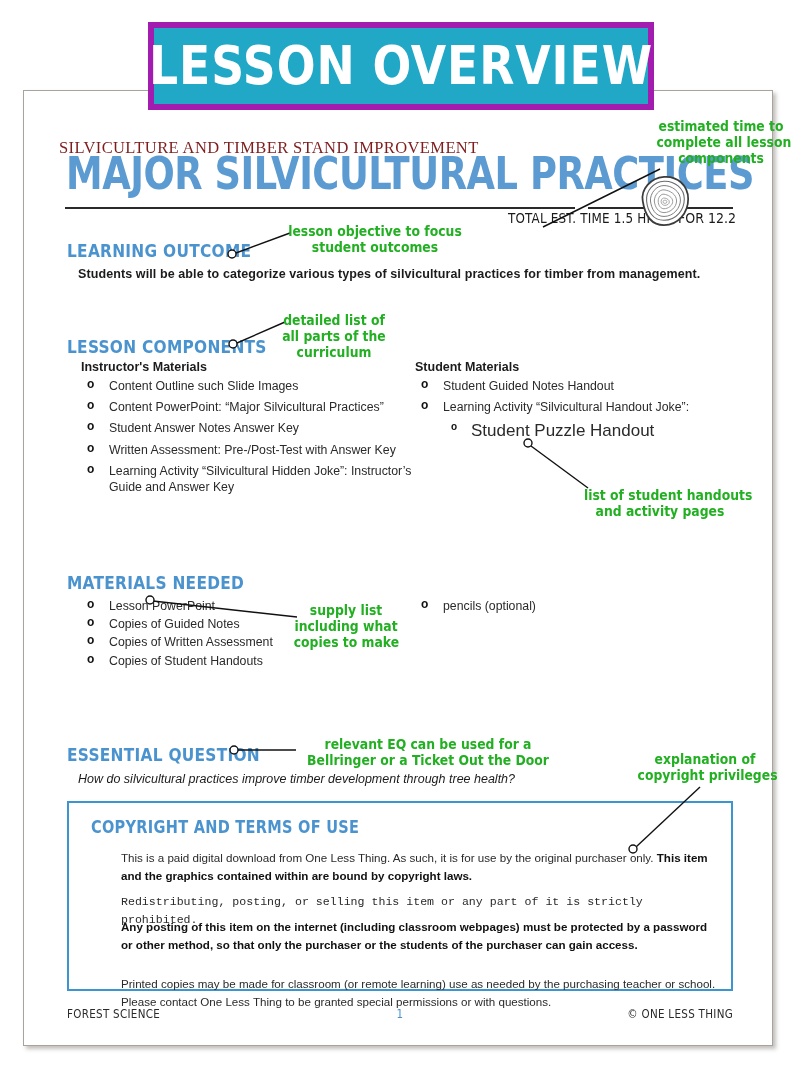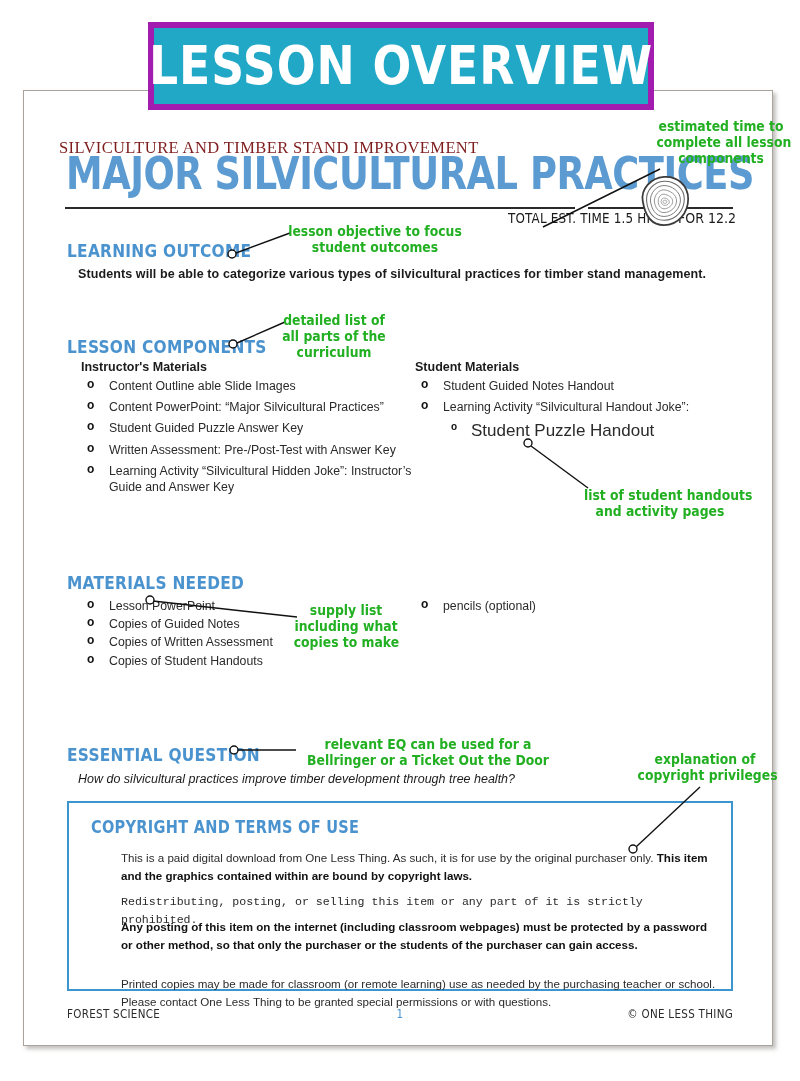--- a/index.html
+++ b/index.html
@@ -301,29 +301,29 @@
     <path d="M8,30 C6,18 16,6 30,5 C44,4 55,14 55,28 C55,42 45,55 30,55 C16,55 10,43 8,30 Z" fill="#ffffff" stroke="#3b3b3b" stroke-width="1.8"></path>
     <path d="M12,30 C11,20 19,10 30,9.5 C41,9 51,17 51,28 C51,39 43,50 30,50 C18,50 13,40 12,30 Z" fill="none" stroke="#6a6a6a" stroke-width="1.1"></path>
     <path d="M16,30 C15.5,22 22,14 30,14 C38,14 47,20 47,29 C47,37 40,46 30,46 C21,46 17,38 16,30 Z" fill="none" stroke="#7b7b7b" stroke-width="1"></path>
     <path d="M20,30 C20,24 25,18 30,18.5 C36,19 43,23 43,30 C43,36 37,42 30,42 C24,42 20.5,36 20,30 Z" fill="none" stroke="#8a8a8a" stroke-width="0.95"></path>
     <path d="M24,30 C24,26 27,22.5 30,23 C34,23.5 39,26 39,30.5 C39,34.5 34.5,38 30,38 C26.5,38 24,34.5 24,30 Z" fill="none" stroke="#8f8f8f" stroke-width="0.9"></path>
     <path d="M27,30.5 C27,28 29,26.5 31,27 C33.5,27.5 35.5,29 35.5,31 C35.5,33 33.5,34.5 31,34.5 C29,34.5 27,33 27,30.5 Z" fill="none" stroke="#949494" stroke-width="0.85"></path>
     <ellipse cx="31" cy="30.8" rx="2" ry="1.7" fill="none" stroke="#999" stroke-width="0.8"></ellipse>
   </svg>
 
   <div class="sec-head" style="left:44px; top:150px;">LEARNING OUTCOME</div>
-  <div class="outcome-text">Students will be able to categorize various types of silvicultural practices for timber stand management.</div>
+  <div class="outcome-text">Students will be able to categorize various types of silvicultural practices for timber from management.</div>
 
   <div class="sec-head" style="left:44px; top:246px;">LESSON COMPONENTS</div>
 
   <div class="col-head" style="left:58px; top:270px;">Instructor's Materials</div>
   <ul class="bullets" id="instructor-list" style="left:58px; top:288px; width:340px;">
-      <li>Content Outline able Slide Images</li>
+      <li>Content Outline such Slide Images</li>
       <li>Content PowerPoint: “Major Silvicultural Practices”</li>
-      <li>Student Guided Puzzle Answer Key</li>
+      <li>Student Answer Notes Answer Key</li>
       <li>Written Assessment: Pre-/Post-Test with Answer Key</li>
       <li>Learning Activity “Silvicultural Hidden Joke”: Instructor’s Guide and Answer Key</li>
     </ul>
 
   <div class="col-head" style="left:392px; top:270px;">Student Materials</div>
   <ul class="bullets" id="student-list" style="left:392px; top:288px; width:330px;">
       <li>Student Guided Notes Handout</li>
       <li>Learning Activity “Silvicultural Handout Joke”:</li>
       <li class="sub">Student Puzzle Handout</li>
     </ul>

